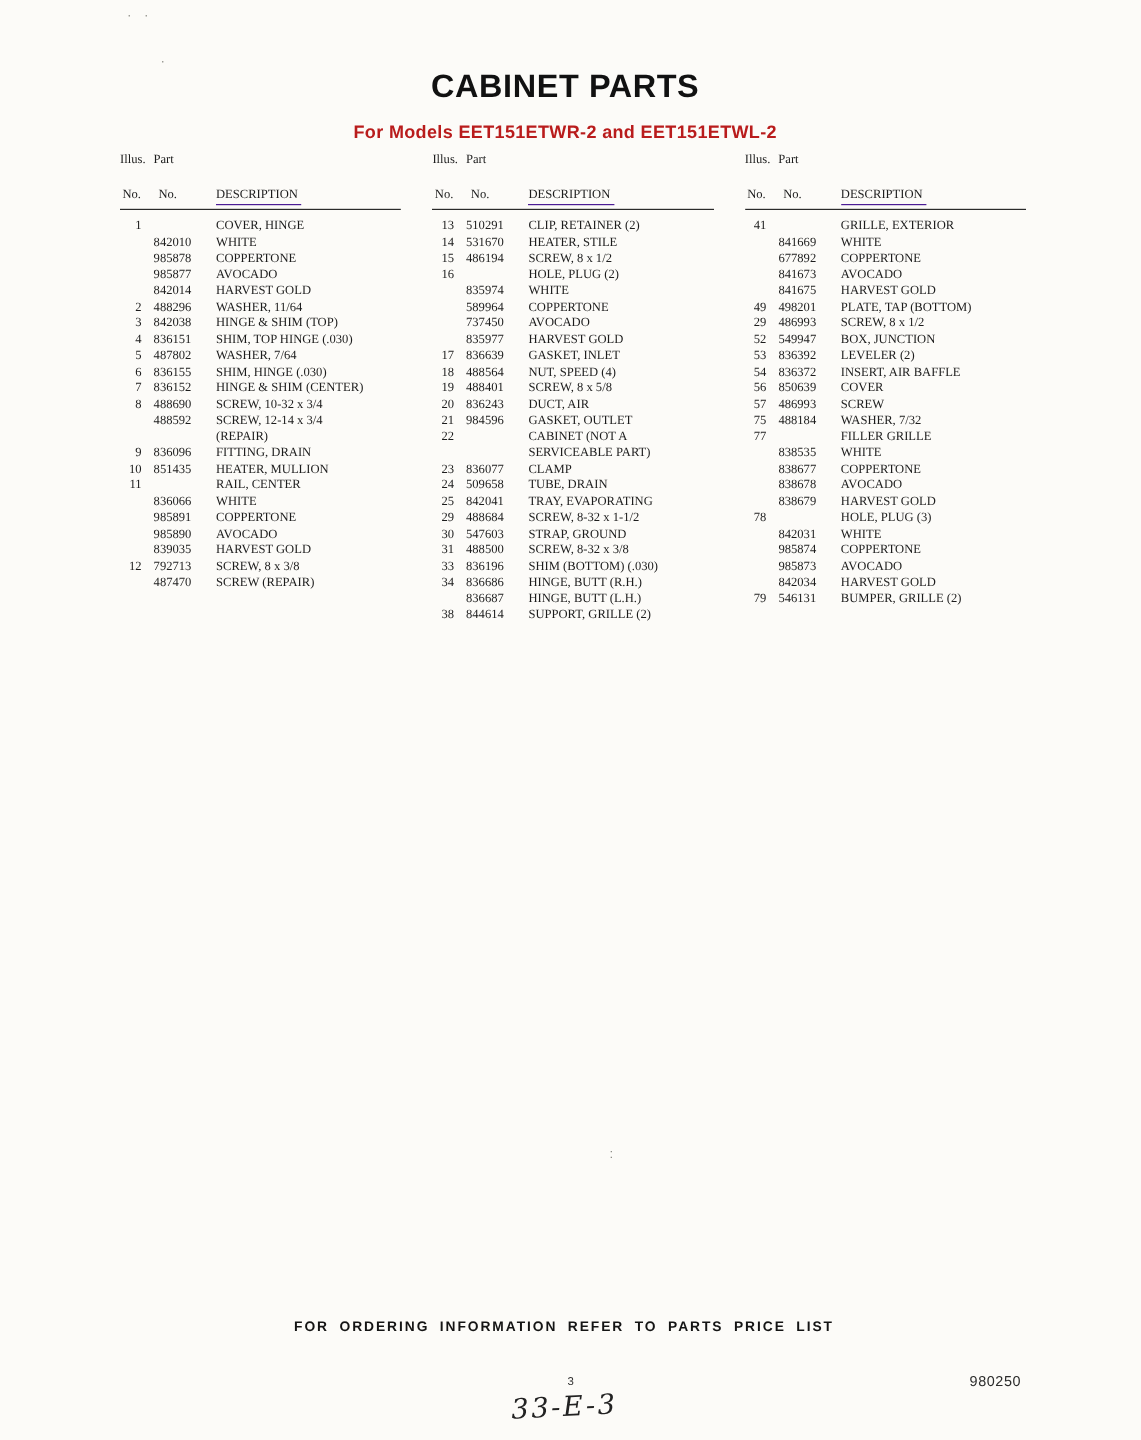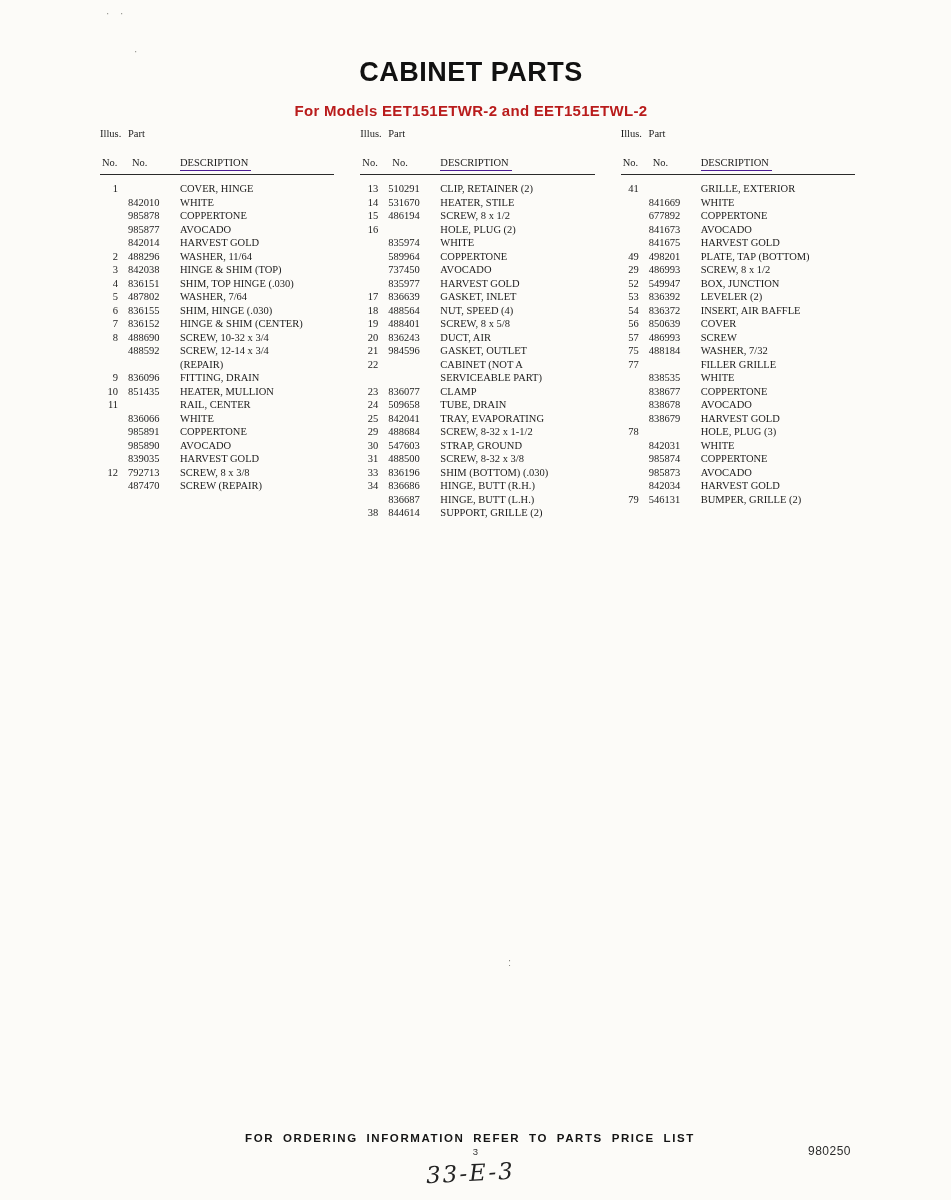--- a/index.html
+++ b/index.html
@@ -48,21 +48,21 @@
   .h-desc { justify-self:start; border-bottom:1px solid #4c1d95; padding:0 3px 1px 0; }
 
   .rows { margin-top:7px; }
   .prow { display:grid; grid-template-columns:18px 42px 1fr; column-gap:10px; line-height:13.5px; }
   .c-illus { text-align:right; white-space:nowrap; }
   .c-part  { white-space:nowrap; }
   .c-desc  { white-space:nowrap; overflow:visible; }
 
   
   .footer-note {
-    position:absolute; top:1132px; left:0; width:940px; text-align:center;
+    position:absolute; top:1100px; left:0; width:940px; text-align:center;
     font-size:11.5px; font-weight:bold; letter-spacing:1.6px; word-spacing:4px; color:#141414;
   }
   .page-number {
     position:absolute; top:1146px; left:0; width:951px; text-align:center;
     font-size:9.5px; color:#333;
   }
   .doc-code {
     position:absolute; top:1144px; right:100px;
     font-size:12px; color:#2b2b2b; letter-spacing:0.5px;
   }

